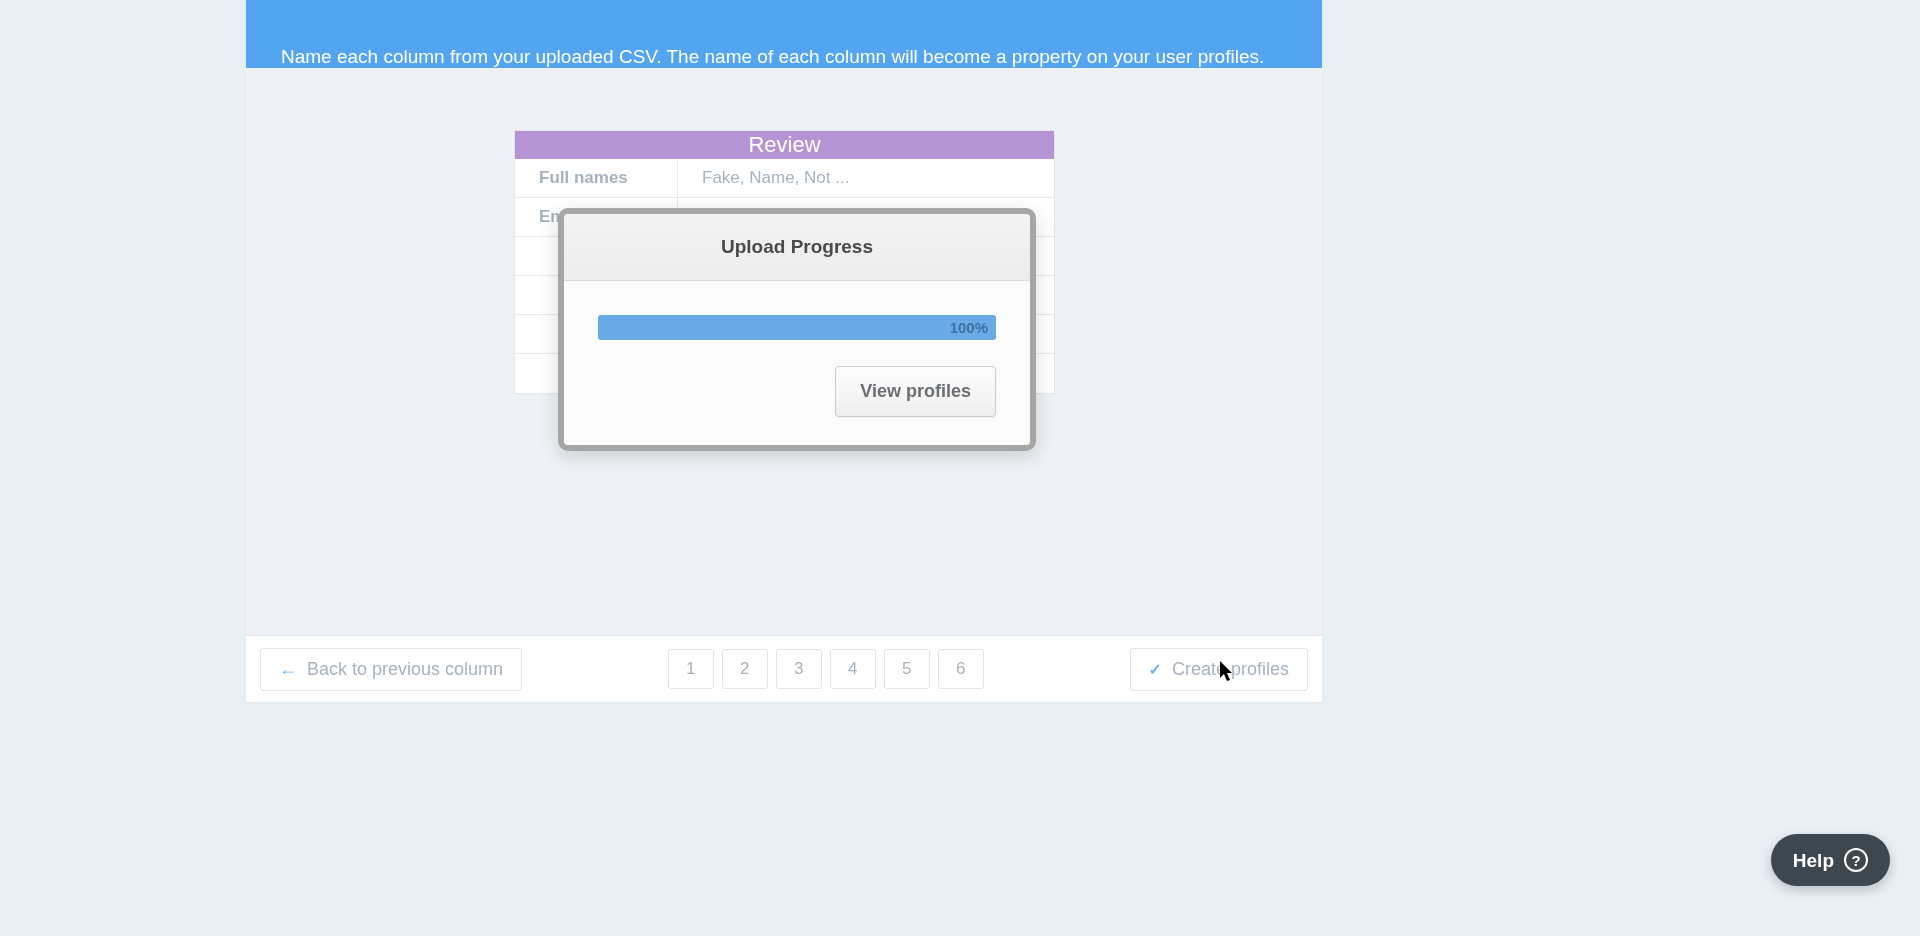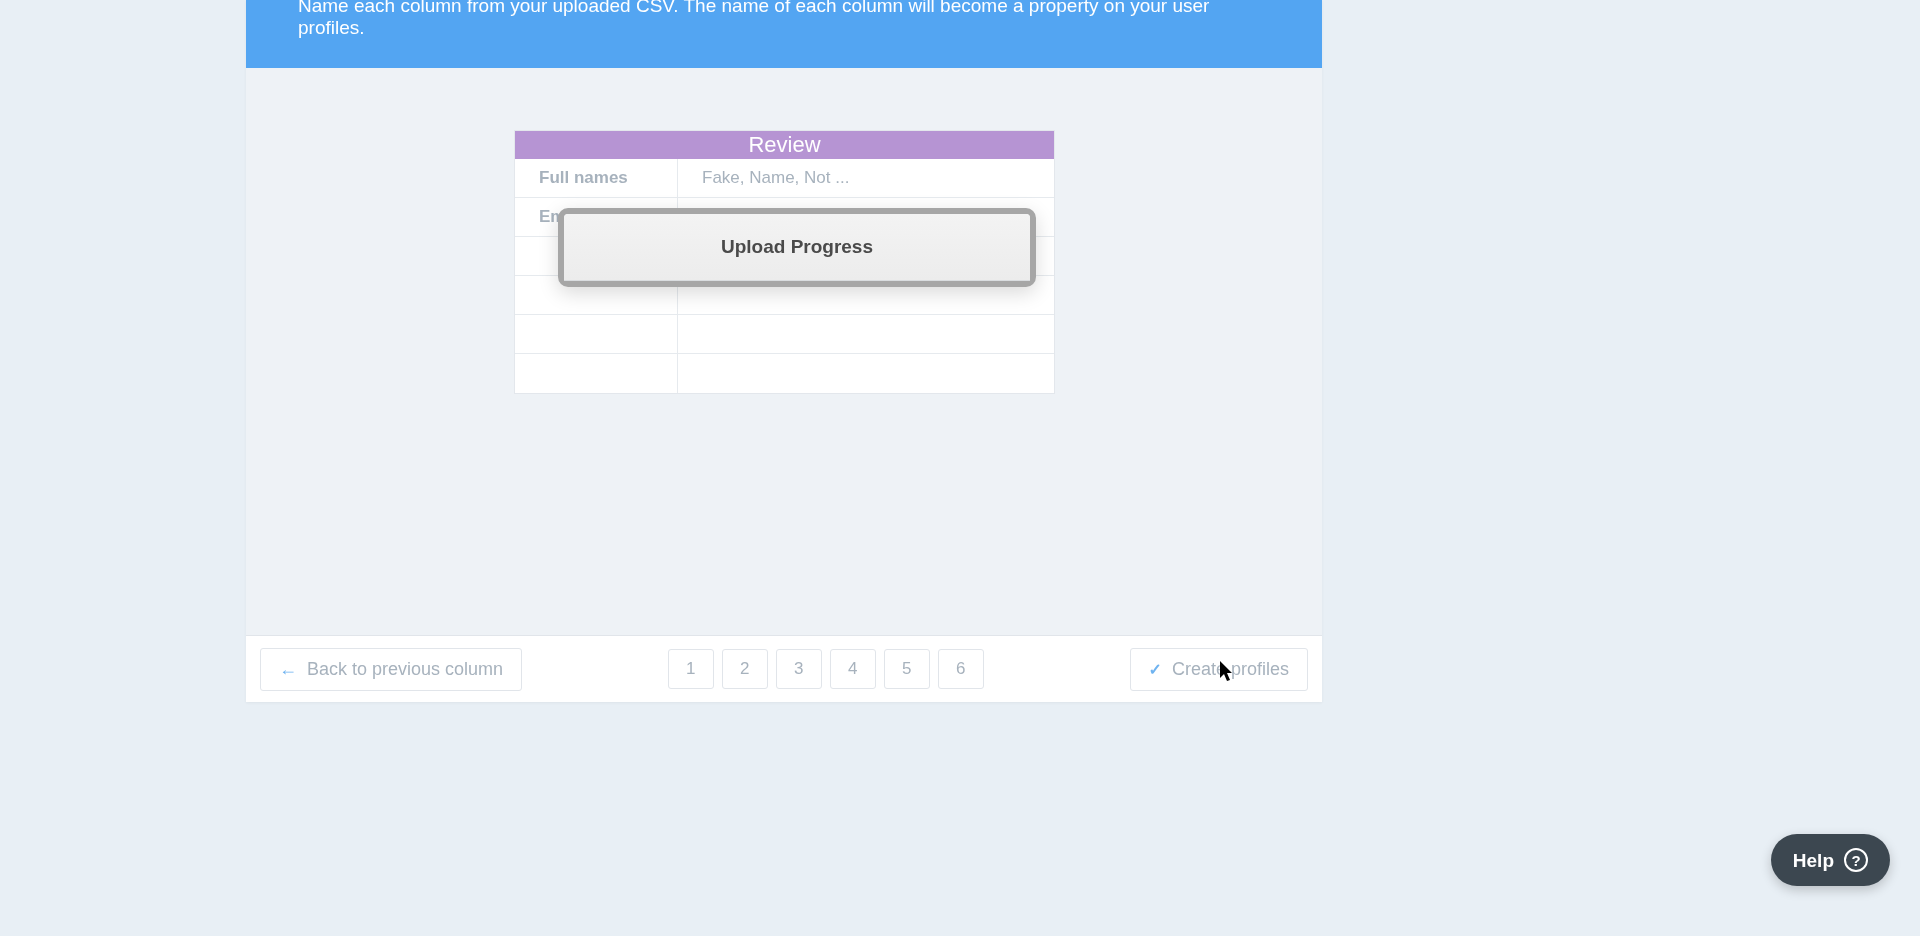--- a/index.html
+++ b/index.html
@@ -23,24 +23,24 @@
       top: 0;
       width: 1076px;
       height: 702px;
       background: #eef2f6;
       box-shadow: 0 1px 3px rgba(0,0,0,0.05);
     }
 
     .blue-banner {
       background: #53a5f2;
       color: #fff;
-      padding: 0 52px;
+      padding: 0 35px;
       height: 68px;
       display: flex;
-      align-items: flex-start;
+      align-items: flex-end;
       font-size: 19px;
       font-weight: 400;
     }
     .blue-banner-text {
       margin-top: -5px;
     }
 
     .content-area {
       position: relative;
       padding-top: 62px;
@@ -304,20 +304,28 @@
       </div>
       <div class="review-row">
         <div class="review-label"></div>
         <div class="review-value"></div>
       </div>
     </div>
 
     <div class="modal-overlay">
       <div class="modal">
         <div class="modal-header">Upload Progress</div>
+        <div class="modal-body">
+          <div class="progress-bar">
+            <span>100%</span>
+          </div>
+          <div class="modal-actions">
+            <button class="view-profiles-btn">View profiles</button>
+          </div>
+        </div>
       </div>
     </div>
 
   </div>
 
   <div class="footer-bar">
     <button class="back-btn">
       <span class="arrow-left-icon">←</span>
       <span>Back to previous column</span>
     </button>

